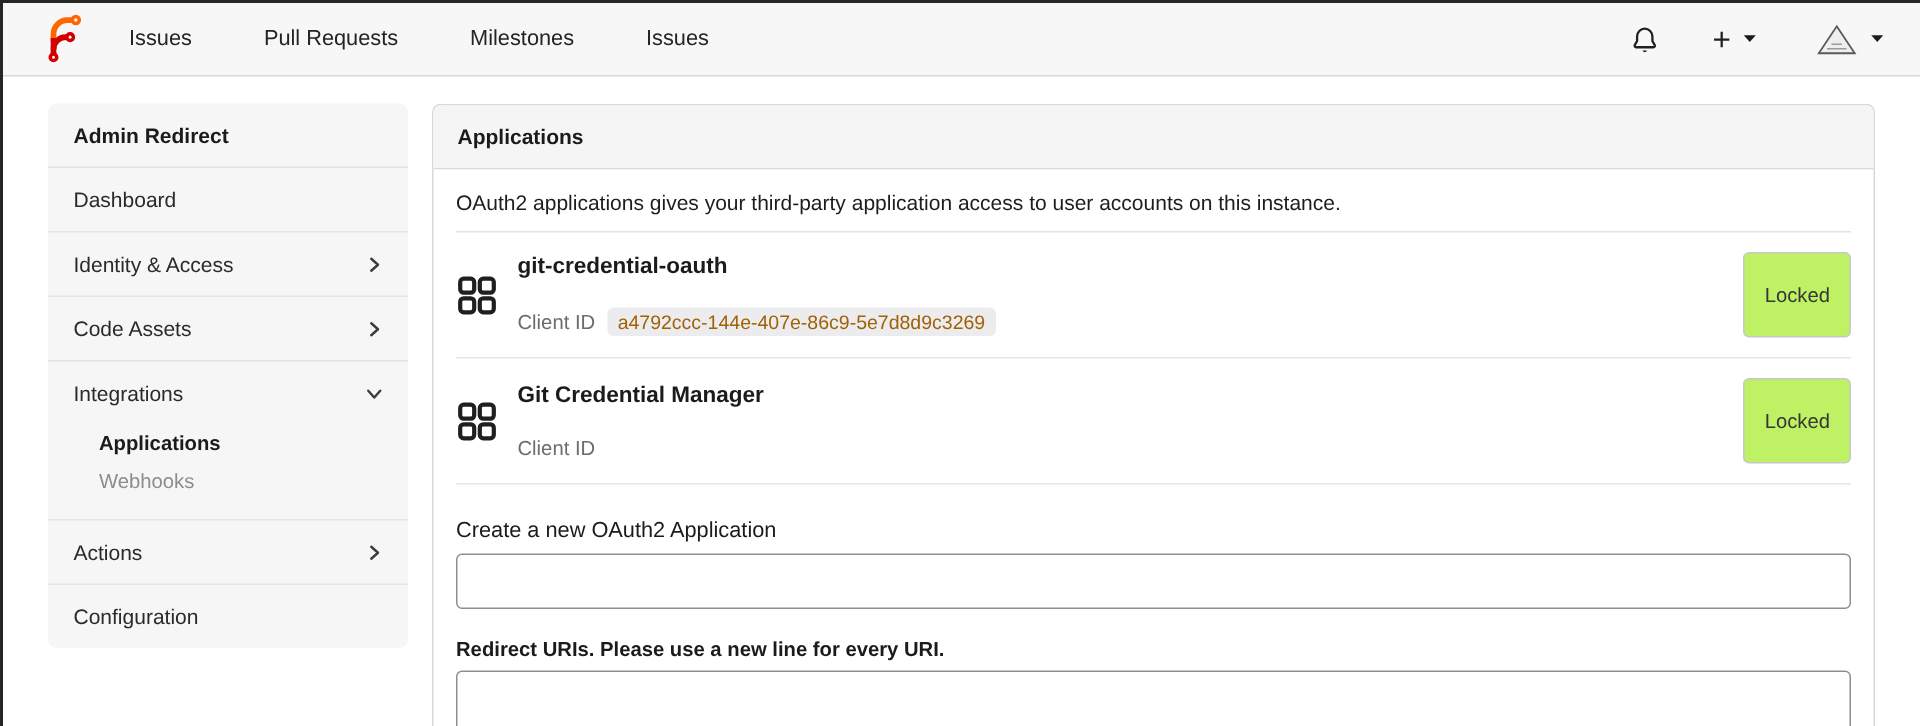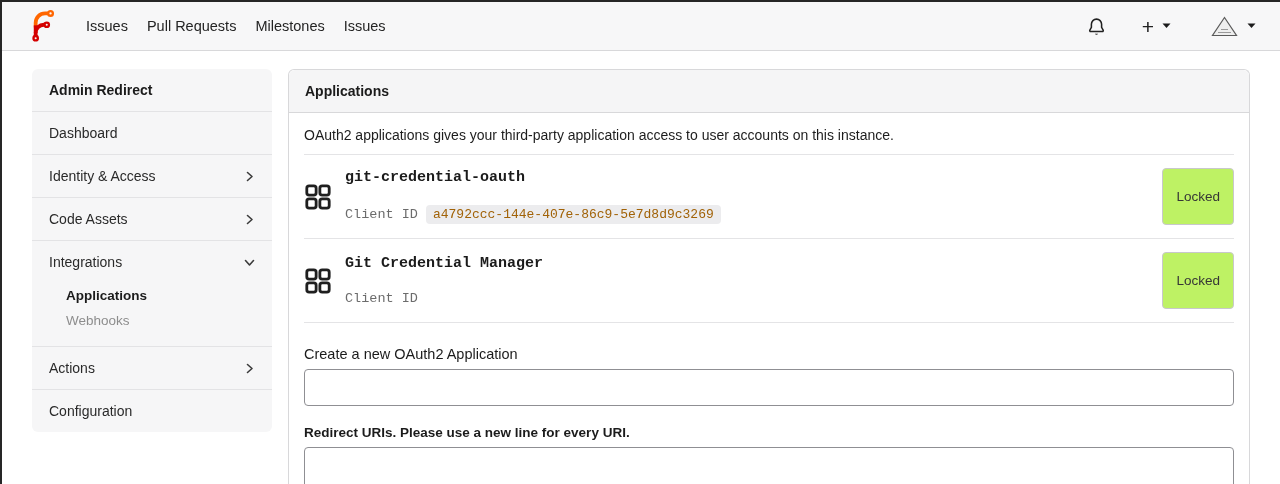--- a/index.html
+++ b/index.html
@@ -16,21 +16,21 @@
   
   .topbar {
     height: 49px;
     background: #f7f7f8;
     border-bottom: 1px solid #d8d8da;
     display: flex;
     align-items: center;
     padding: 0 24px 0 22px;
   }
   .logo { width: 35px; height: 35px; display: block; flex: 0 0 auto; cursor: pointer; }
-  .topnav { display: flex; align-items: center; margin-left: 27px; gap: 19px; }
+  .topnav { display: flex; align-items: center; margin-left: 27px; gap: 48px; }
   .topnav a {
     font-size: 14.5px; color: #242424; text-decoration: none; cursor: pointer;
   }
   .topbar-right { margin-left: auto; display: flex; align-items: center; }
   .iconbtn { display: flex; align-items: center; cursor: pointer; color: #212121; }
   .bell-wrap { margin-right: 36px; }
   .plus-wrap { margin-right: 40px; gap: 8px; }
   .plus-glyph { font-size: 21px; font-weight: 400; line-height: 1; color: #212121; }
   .caret { width: 9px; height: 6px; display: block; }
   .avatar-wrap { gap: 9px; }
@@ -79,21 +79,21 @@
   }
   .panel-body { padding: 0 15px; }
   .description { font-size: 14px; color: #1d1d1d; padding: 14px 0 11px 0; }
 
   .app-row {
     display: flex; align-items: center;
     border-top: 1px solid #e4e4e6;
     padding: 13px 0;
   }
   .app-icon { width: 28px; height: 28px; margin-right: 13px; flex: 0 0 auto; color: #1f1f1f; }
-  .app-text { display: flex; flex-direction: column; gap: 19px; font-family: Liberation Mono, monospace; }
+  .app-text { display: flex; flex-direction: column; gap: 19px; }
   .app-name { font-size: 15px; font-weight: bold; color: #1b1b1b; }
   .client-row { display: flex; align-items: center; gap: 8px; }
   .client-label { font-size: 13.5px; color: #6c6c6c; }
   .client-badge {
     background: #ececee; border-radius: 4px;
     padding: 2px 7px; font-size: 13px; color: #a16207;
   }
   .locked-btn {
     margin-left: auto;
     background: #bef264;

